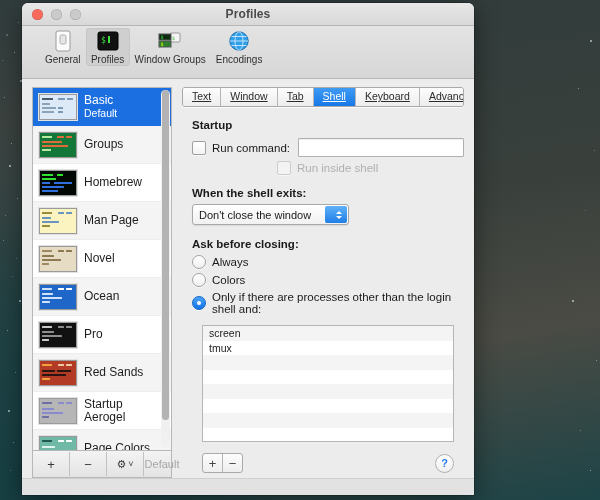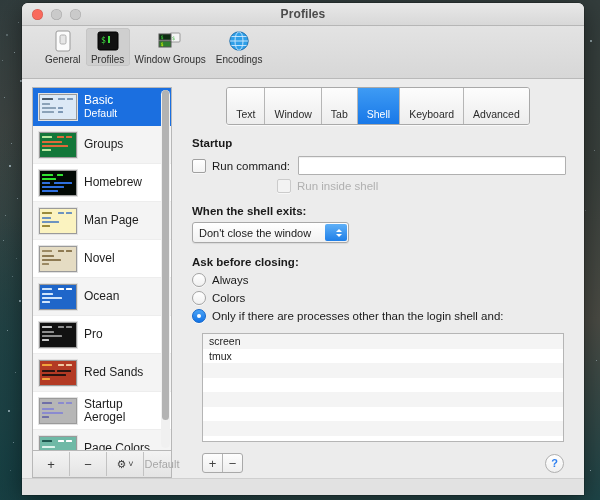--- a/index.html
+++ b/index.html
@@ -13,21 +13,21 @@
     position:absolute;inset:0;
     background:
       radial-gradient(circle at 12% 78%, rgba(26,66,70,.95) 0%, rgba(26,66,70,0) 42%),
       radial-gradient(circle at 4% 95%, rgba(16,58,62,1) 0%, rgba(16,58,62,0) 35%),
       radial-gradient(ellipse at 20% 40%, rgba(78,80,76,.55) 0%, rgba(44,52,52,0) 55%),
       linear-gradient(170deg,#2f3b3c 0%,#39403c 45%,#4a4b44 70%,#1d4447 100%);
   }
   .star{position:absolute;border-radius:50%;background:#cfe6ef;opacity:.75;}
   
   #window{
-    position:absolute;left:22px;top:3px;width:562px;height:492px;
+    position:absolute;left:22px;top:3px;width:452px;height:492px;
     background:#ececec;
     border-radius:6px 6px 0 0;
     box-shadow:0 6px 26px rgba(0,0,0,.45),0 0 0 .5px rgba(0,0,0,.35);
     overflow:hidden;
     display:flex;flex-direction:column;
   }
   
   #titlebar{
     height:22px;flex:0 0 22px;position:relative;
     background:linear-gradient(180deg,#e8e8e8 0%,#d8d8d8 100%);
@@ -91,29 +91,29 @@
     height:24px;min-width:26px;display:flex;align-items:center;justify-content:center;
     gap:2px;font-size:13px;color:#3a3a3a;border-right:1px solid #c2c2c2;padding:0 5px;
     background:transparent;
   }
   .sbtn.dflt{flex:1;border-right:none;font-size:11px;color:#a7a7a7;justify-content:center;}
   
   #main{flex:1;display:flex;flex-direction:column;min-width:0;}
   #tabs{display:flex;justify-content:center;margin-bottom:12px;}
   .tabstrip{display:flex;border:1px solid #a9a9a9;border-radius:3px;overflow:hidden;box-shadow:0 1px 0 rgba(255,255,255,.7);}
   .tab{
-    font-size:10.5px;color:#2b2b2b;padding:20px 9px 4px;
+    font-size:10.5px;color:#2b2b2b;padding:2px 9px 4px;
     background:linear-gradient(180deg,#fdfdfd,#ededed);
-    border-right:1px solid #b6b6b6;white-space:nowrap;line-height:12px;
+    border-right:1px solid #b6b6b6;white-space:nowrap;line-height:12px;text-decoration:underline;
   }
   .tab:last-child{border-right:none;}
   .tab.sel{background:linear-gradient(180deg,#3e9bf4,#1878e8);color:#fff;}
   #pane{flex:1;display:flex;flex-direction:column;min-height:0;}
   .sectitle{font-size:11.5px;font-weight:bold;color:#1a1a1a;margin:0 0 7px 10px;}
-  .row{display:flex;align-items:center;margin:0 8px 4px 10px;text-align:right;}
+  .row{display:flex;align-items:center;margin:0 0 4px 10px;}
   .cb{
     width:12px;height:12px;border:1px solid #a0a0a0;border-radius:2px;flex:0 0 12px;
     background:linear-gradient(180deg,#fff,#f3f3f3);box-shadow:0 1px 0 rgba(255,255,255,.6);
   }
   .cb.dis{border-color:#cbcbcb;background:#f3f3f3;}
   .lbl{font-size:11.5px;color:#1a1a1a;margin-left:6px;}
   .lbl.dis{color:#b0b0b0;}
   .txtfield{
     flex:1;height:17px;border:1px solid #b0b0b0;background:#fff;margin-left:8px;
     box-shadow:inset 0 1px 1px rgba(0,0,0,.07);border-radius:1px;

